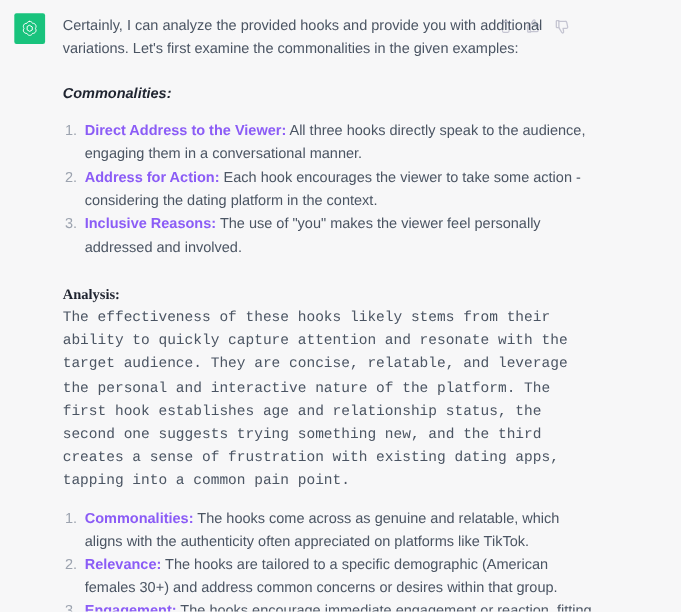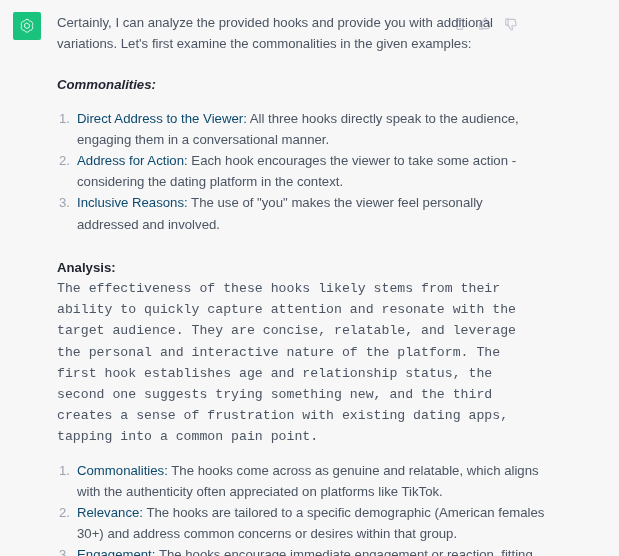--- a/index.html
+++ b/index.html
@@ -84,20 +84,21 @@
     margin-top: 20px;
     margin-bottom: 0;
     font-style: italic;
   }
 
   .analysis-heading {
     font-weight: bold;
     color: #1f2430;
     margin-top: 22px;
     margin-bottom: 0;
+    font-family: Liberation Serif, serif;
   }
 
   .analysis-para {
     margin: 0;
     font-family: Liberation Mono, monospace;
   }
 
   ol.list {
     list-style: none;
     margin: 12px 0 0 0;
@@ -115,22 +116,22 @@
     content: counter(li) ".";
     position: absolute;
     left: 0;
     top: 0;
     color: #9ca3af;
     font-size: 13.2px;
     line-height: 21.2px;
   }
 
   .b {
-    font-weight: normal;
-    color: #0c4a6e;
+    font-weight: bold;
+    color: #8b5cf6;
   }
 
   .list-2 { margin-top: 14px; }
 </style>
 </head>
 <body>
 
 <div class="message">
 
   <div class="avatar">

